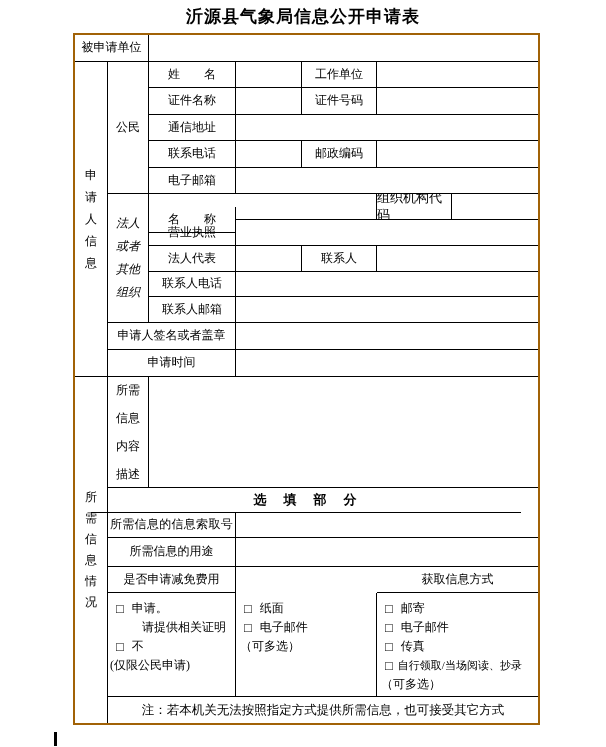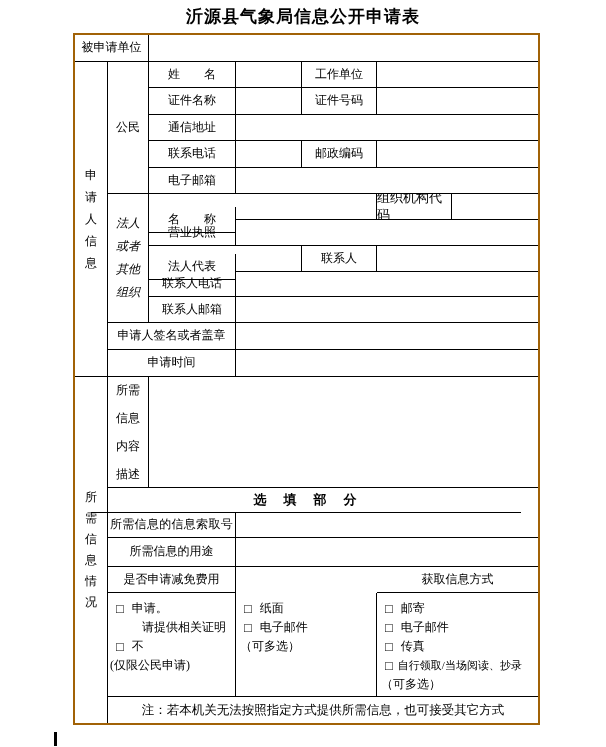--- a/index.html
+++ b/index.html
@@ -86,21 +86,21 @@
     </div>
 
   <div class="c" style="left:74px;top:172px;width:87px;height:26px;">名　　称</div>
   <div class="c in" style="left:161px;top:159px;width:141px;height:26px;"></div>
   <div class="c" style="left:302px;top:159px;width:75px;height:26px;font-size:13px;">组织机构代码</div>
   <div class="c in er" style="left:377px;top:159px;width:86px;height:26px;"></div>
 
   <div class="c" style="left:74px;top:185px;width:87px;height:26px;">营业执照</div>
   <div class="c in er" style="left:161px;top:185px;width:302px;height:26px;"></div>
 
-  <div class="c" style="left:74px;top:211px;width:87px;height:26px;margin-top:8px;">法人代表</div>
+  <div class="c" style="left:74px;top:211px;width:87px;height:26px;">法人代表</div>
   <div class="c in" style="left:161px;top:211px;width:66px;height:26px;"></div>
   <div class="c" style="left:227px;top:211px;width:75px;height:26px;">联系人</div>
   <div class="c in er" style="left:302px;top:211px;width:161px;height:26px;"></div>
 
   <div class="c" style="left:74px;top:237px;width:87px;height:25px;">联系人电话</div>
   <div class="c in er" style="left:161px;top:237px;width:302px;height:25px;"></div>
 
   <div class="c" style="left:74px;top:262px;width:87px;height:26px;">联系人邮箱</div>
   <div class="c in er" style="left:161px;top:262px;width:302px;height:26px;"></div>
 

